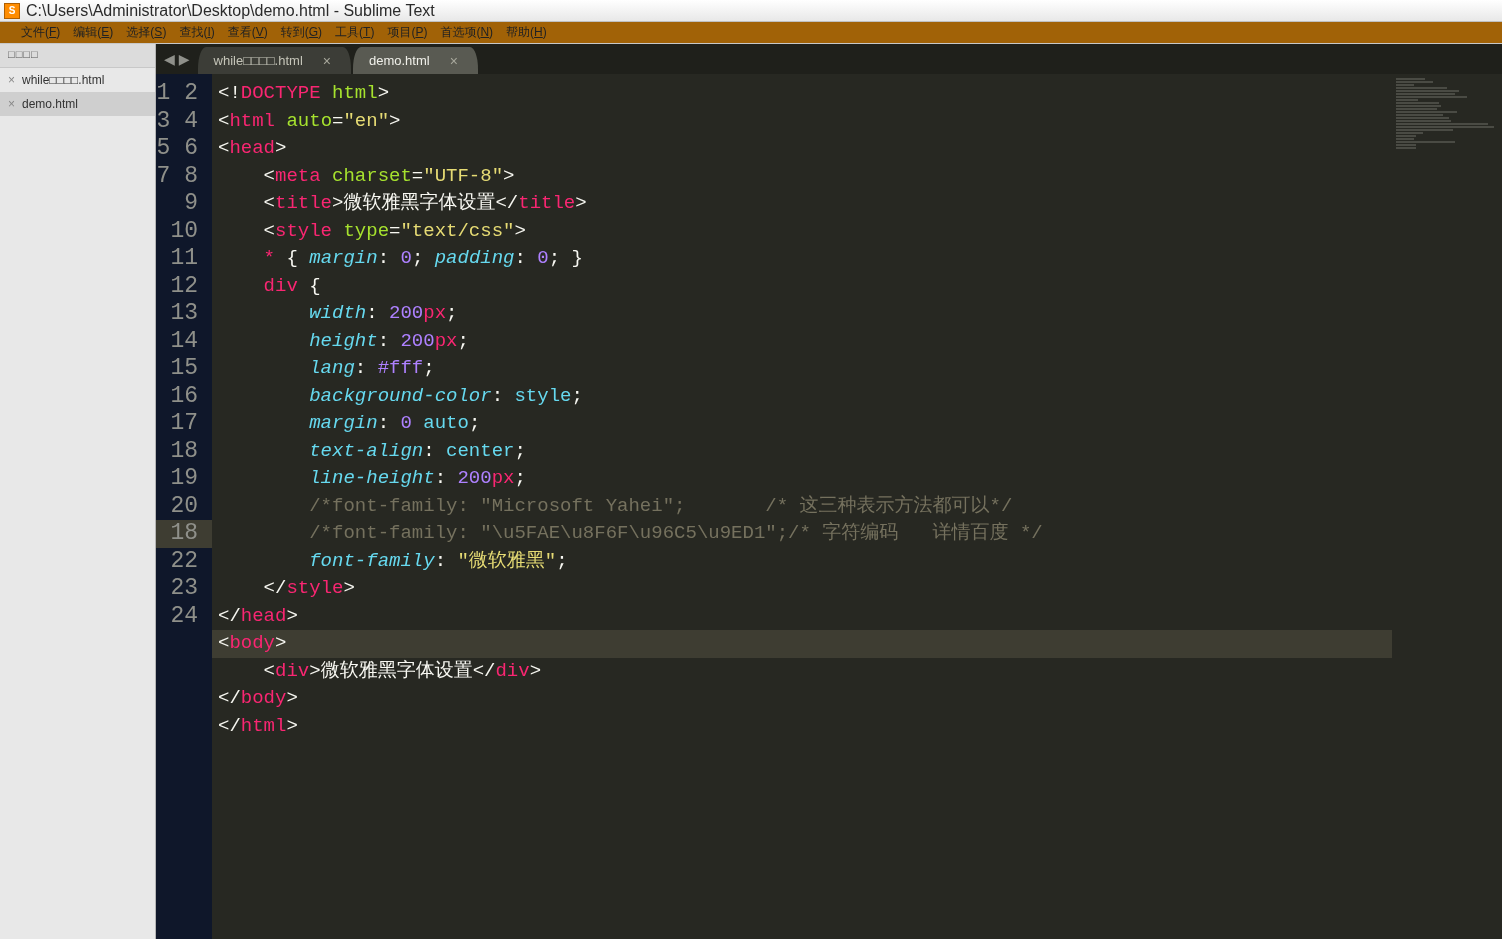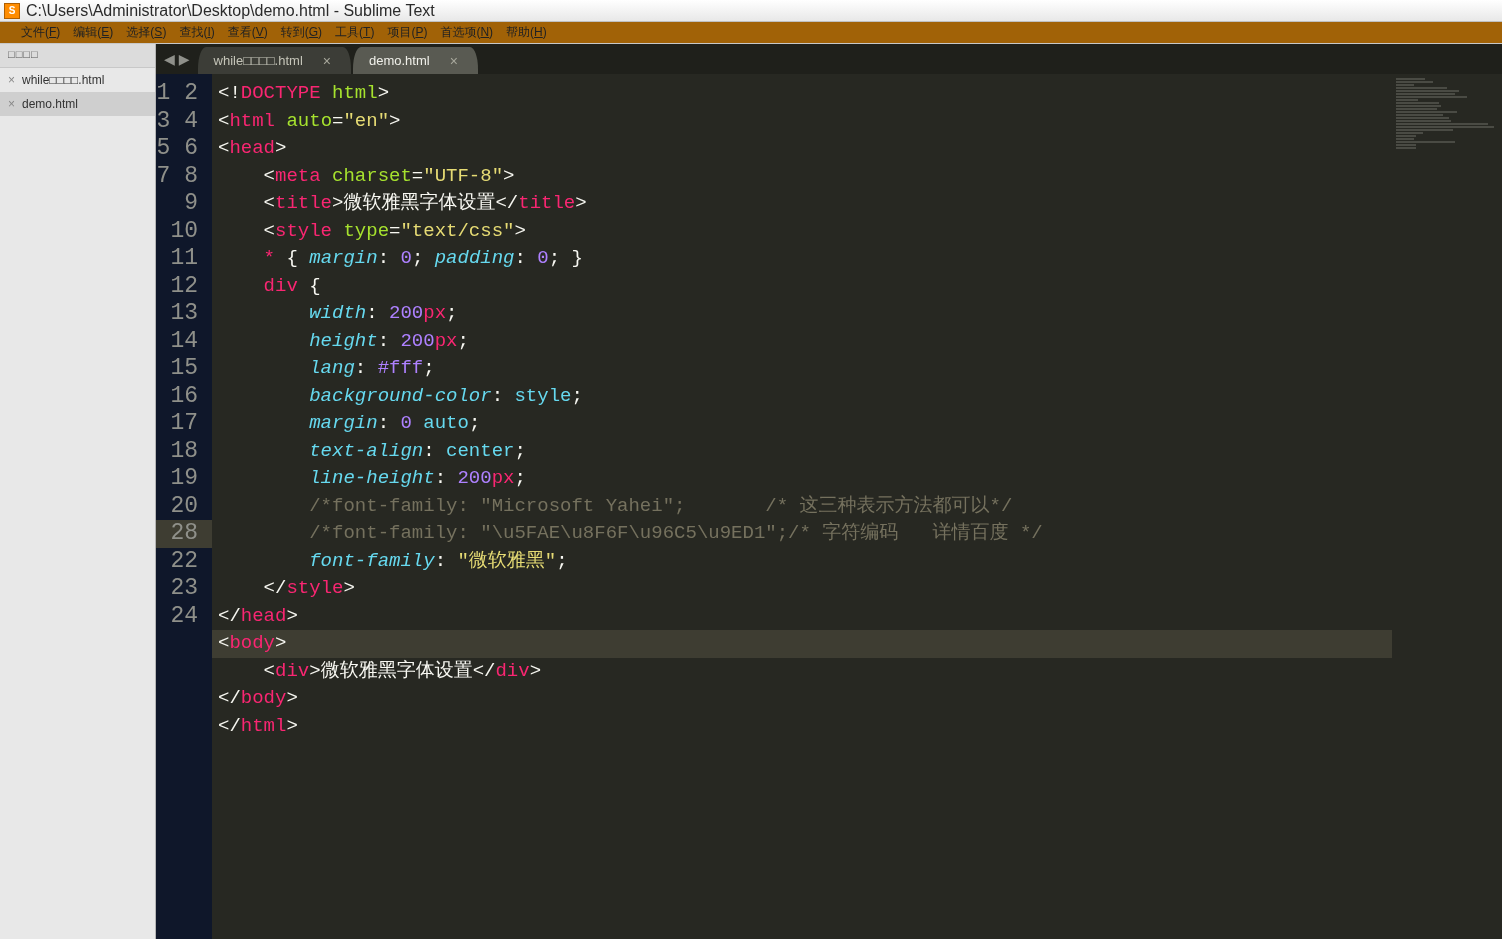--- a/index.html
+++ b/index.html
@@ -236,21 +236,21 @@
 11
 12
 13
 14
 15
 16
 17
 18
 19
 20
-<span class="hl">28</span>
+<span class="hl">18</span>
 22
 23
 24
 </div>
       <div class="code" id="code"><div class="hl-line" style="top: 556px;"></div><pre><span class="c-punc">&lt;!</span><span class="c-tag">DOCTYPE</span><span class="c-punc"> </span><span class="c-attr">html</span><span class="c-punc">&gt;</span>
 <span class="c-punc">&lt;</span><span class="c-tag">html</span><span class="c-punc"> </span><span class="c-attr">auto</span><span class="c-punc">=</span><span class="c-str">"en"</span><span class="c-punc">&gt;</span>
 <span class="c-punc">&lt;</span><span class="c-tag">head</span><span class="c-punc">&gt;</span>
 <span class="c-punc">    &lt;</span><span class="c-tag">meta</span><span class="c-punc"> </span><span class="c-attr">charset</span><span class="c-punc">=</span><span class="c-str">"UTF-8"</span><span class="c-punc">&gt;</span>
 <span class="c-punc">    &lt;</span><span class="c-tag">title</span><span class="c-punc">&gt;</span><span class="c-text">微软雅黑字体设置</span><span class="c-punc">&lt;/</span><span class="c-tag">title</span><span class="c-punc">&gt;</span>
 <span class="c-punc">    &lt;</span><span class="c-tag">style</span><span class="c-punc"> </span><span class="c-attr">type</span><span class="c-punc">=</span><span class="c-str">"text/css"</span><span class="c-punc">&gt;</span>

